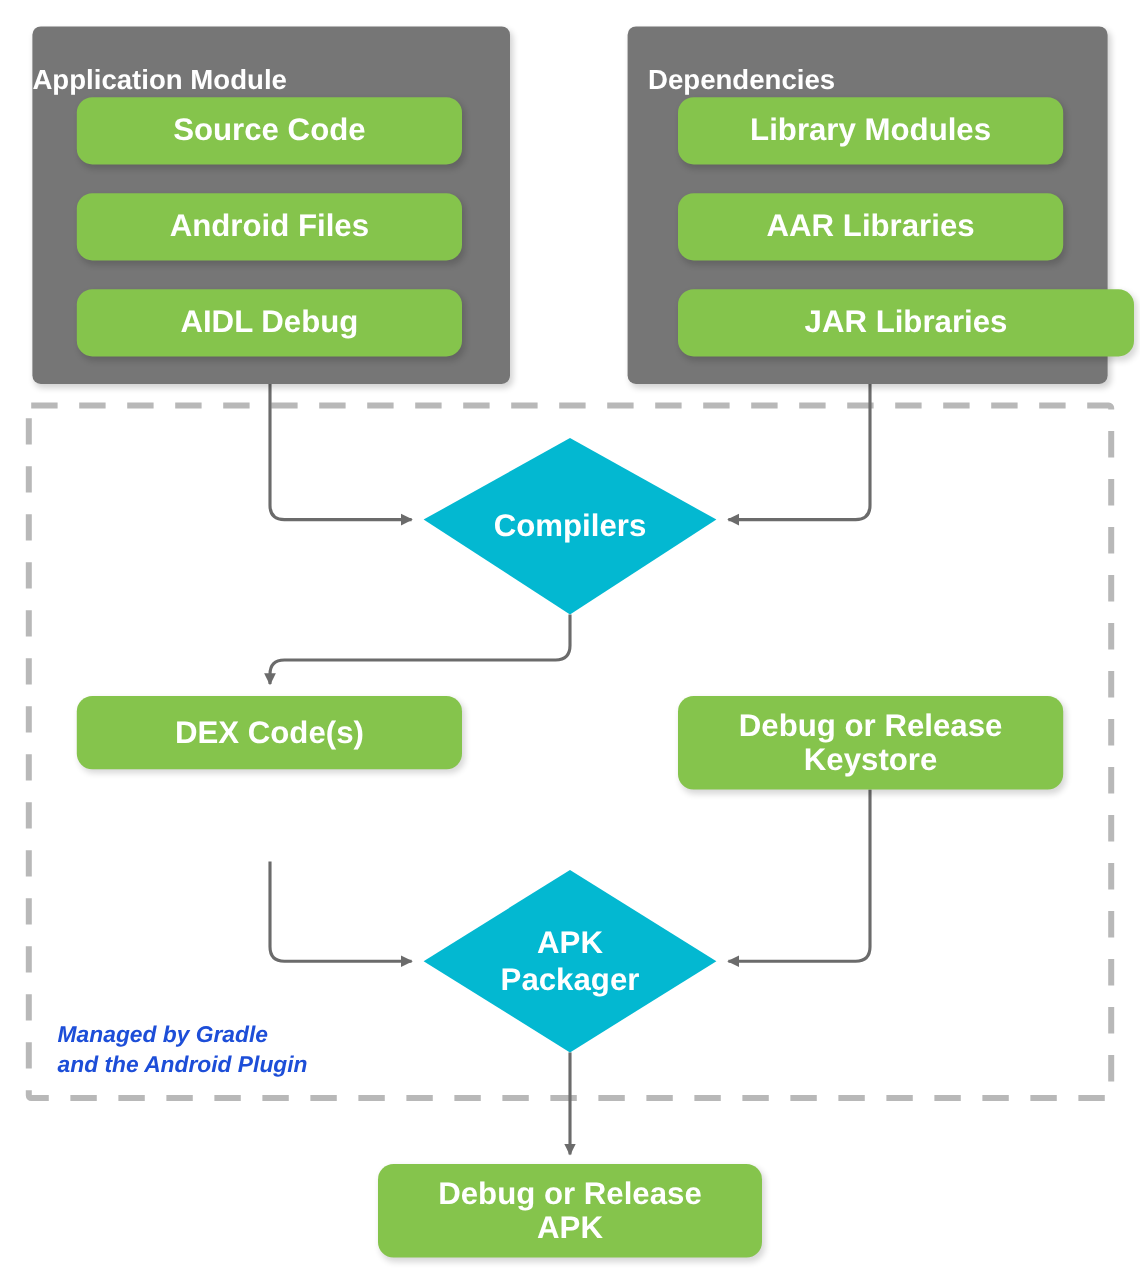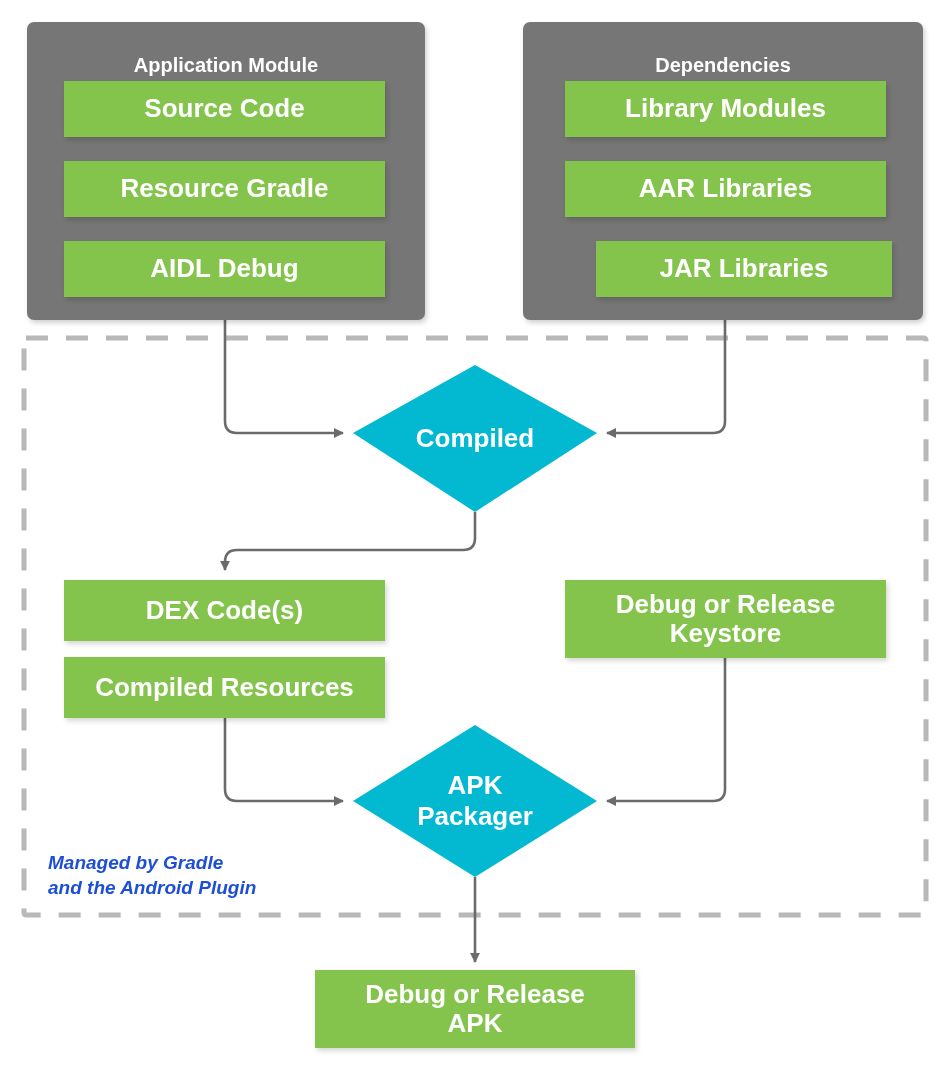--- a/index.html
+++ b/index.html
@@ -37,28 +37,28 @@
   .group-box {
     background: #767676;
     border-radius: 7px;
     box-shadow: 2px 3px 5px rgba(0,0,0,0.18);
     display: block;
   }
   .group-title {
     position: absolute;
     left: 0;
     right: 0;
-    text-align: center;
+    text-align: left;
     color: #ffffff;
-    font-size: 20px;
+    font-size: 23px;
     font-weight: bold;
   }
   .green-box {
     background: #85c44c;
-    border-radius: 0;
+    border-radius: 13px;
     box-shadow: 2px 3px 5px rgba(0,0,0,0.16);
     font-size: 26px;
     font-weight: bold;
     padding: 0 6px;
   }
   .diamond-label {
     position: absolute;
     color: #ffffff;
     font-size: 26px;
     font-weight: bold;
@@ -112,36 +112,35 @@
 
     <polygon points="475,365 597,433 475,512 353,433" fill="#03b8d1"></polygon>
 
     <polygon points="475,725 597,801 475,877 353,801" fill="#03b8d1"></polygon>
   </svg>
 
   <div class="node group-box" style="left:27px; top:22px; width:398px; height:298px;">
     <div class="group-title" style="top:32px;">Application Module</div>
   </div>
   <div class="node green-box" style="left:64px; top:81px; width:321px; height:56px;">Source Code</div>
-  <div class="node green-box" style="left:64px; top:161px; width:321px; height:56px;">Resource Gradle</div>
+  <div class="node green-box" style="left:64px; top:161px; width:321px; height:56px;">Android Files</div>
   <div class="node green-box" style="left:64px; top:241px; width:321px; height:56px;">AIDL Debug</div>
 
   <div class="node group-box" style="left:523px; top:22px; width:400px; height:298px;">
-    <div class="group-title" style="top:32px;">Dependencies</div>
+    <div class="group-title" style="top:32px;padding-left:17px;">Dependencies</div>
   </div>
   <div class="node green-box" style="left:565px; top:161px; width:321px; height:56px;">AAR Libraries</div>
   <div class="node green-box" style="left:565px; top:81px; width:321px; height:56px;">Library Modules</div>
-  <div class="node green-box" style="left:596px; top:241px; width:296px; height:56px;text-align:center;">JAR Libraries</div>
+  <div class="node green-box" style="left:565px; top:241px; width:380px; height:56px;text-align:center;">JAR Libraries</div>
 
-  <div class="diamond-label" style="left:353px; top:365px; width:244px; height:147px;">Compiled</div>
+  <div class="diamond-label" style="left:353px; top:365px; width:244px; height:147px;">Compilers</div>
   <div class="diamond-label" style="left:353px; top:725px; width:244px; height:152px; white-space:pre-line;">APK
 Packager</div>
 
   <div class="node green-box" style="left:64px; top:580px; width:321px; height:61px;">DEX Code(s)</div>
-  <div class="node green-box" style="left:64px; top:657px; width:321px; height:61px;">Compiled Resources</div>
   <div class="node green-box" style="left:565px; top:580px; width:321px; height:78px; white-space:pre-line;">Debug or Release
 Keystore</div>
 
   <div class="managed-note" style="left:48px; top:850px; width:300px;">Managed by Gradle
 and the Android Plugin</div>
 
   <div class="node green-box" style="left:315px; top:970px; width:320px; height:78px; white-space:pre-line;">Debug or Release
 APK</div>
 
 </div>

